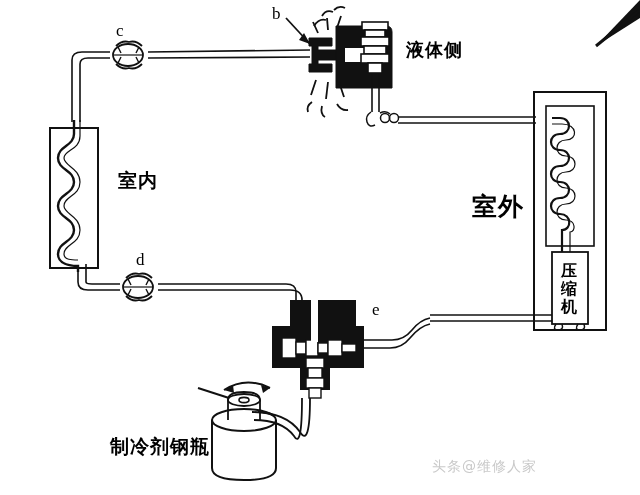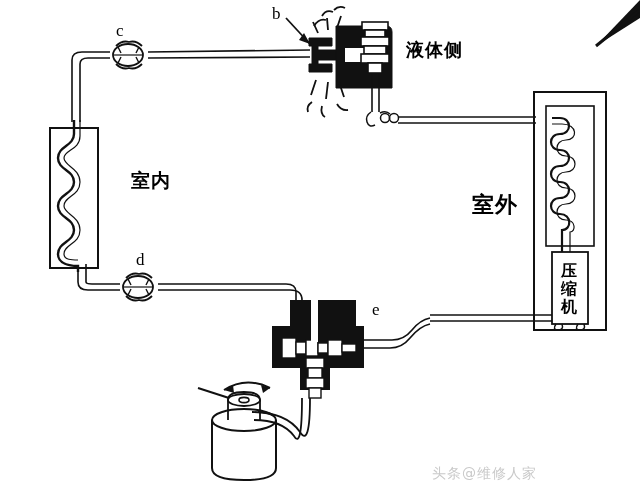--- a/index.html
+++ b/index.html
@@ -5,37 +5,37 @@
   html,body{margin:0;padding:0;background:#ffffff;}
   body{width:640px;height:495px;position:relative;overflow:hidden;
        font-family:"Liberation Serif","DejaVu Serif",serif;color:#000;}
   #stage{position:absolute;left:0;top:0;width:640px;height:495px;}
   svg#diagram{position:absolute;left:0;top:0;width:640px;height:495px;display:block;}
 
   .lbl{position:absolute;white-space:nowrap;color:#000;}
   .cn{font-family:"DejaVu Sans","Liberation Sans",sans-serif;font-weight:bold;}
   .italic-lbl{font-family:"Liberation Serif","DejaVu Serif",serif;font-style:normal;}
 
-  #label-indoor{left:118px;top:168px;font-size:19px;letter-spacing:1px;margin-left:13px;}
-  #label-outdoor{left:472px;top:190px;font-size:22px;letter-spacing:1px;}
+  #label-indoor{left:118px;top:168px;font-size:19px;letter-spacing:1px;}
+  #label-outdoor{left:472px;top:190px;font-size:25px;letter-spacing:1px;}
   #label-liquid-side{left:406px;top:38px;font-size:18px;letter-spacing:1px;}
   #label-gas-side{left:205px;top:343px;font-size:19px;letter-spacing:1px;}
   #label-cylinder{left:110px;top:434px;font-size:19px;letter-spacing:1px;}
   #label-compressor{left:559px;top:262px;font-size:16px;line-height:18px;width:20px;
                     text-align:center;letter-spacing:0px;}
   #label-compressor span{display:block;}
 
   #label-b{left:272px;top:4px;font-size:17px;}
   #label-c{left:116px;top:21px;font-size:17px;}
   #label-d{left:136px;top:250px;font-size:17px;}
   #label-e{left:372px;top:300px;font-size:17px;}
 
   #watermark{position:absolute;left:432px;top:458px;font-size:14px;
              font-family:"DejaVu Sans","Liberation Sans",sans-serif;
-             color:#c9c9c9;letter-spacing:1px;white-space:nowrap;margin-top:7px;}
+             color:#c9c9c9;letter-spacing:1px;white-space:nowrap;}
 </style>
 </head>
 <body>
 
 <div id="stage">
 
   <svg id="diagram" viewBox="0 0 640 495">
 
     <g>
       <rect x="50" y="128" width="48" height="140" fill="none" stroke="#111" stroke-width="2"></rect>
@@ -223,20 +223,21 @@
 
   </svg>
 
   <div class="lbl cn" id="label-indoor">室内</div>
 
   <div class="lbl cn" id="label-outdoor">室外</div>
 
   <div class="lbl cn" id="label-liquid-side">液体侧</div>
 
 
+  <div class="lbl cn" id="label-cylinder">制冷剂钢瓶</div>
 
   <div class="lbl cn" id="label-compressor">
     <span>压</span>
     <span>缩</span>
     <span>机</span>
   </div>
 
   <div class="lbl italic-lbl" id="label-b">b</div>
   <div class="lbl italic-lbl" id="label-c">c</div>
   <div class="lbl italic-lbl" id="label-d">d</div>

